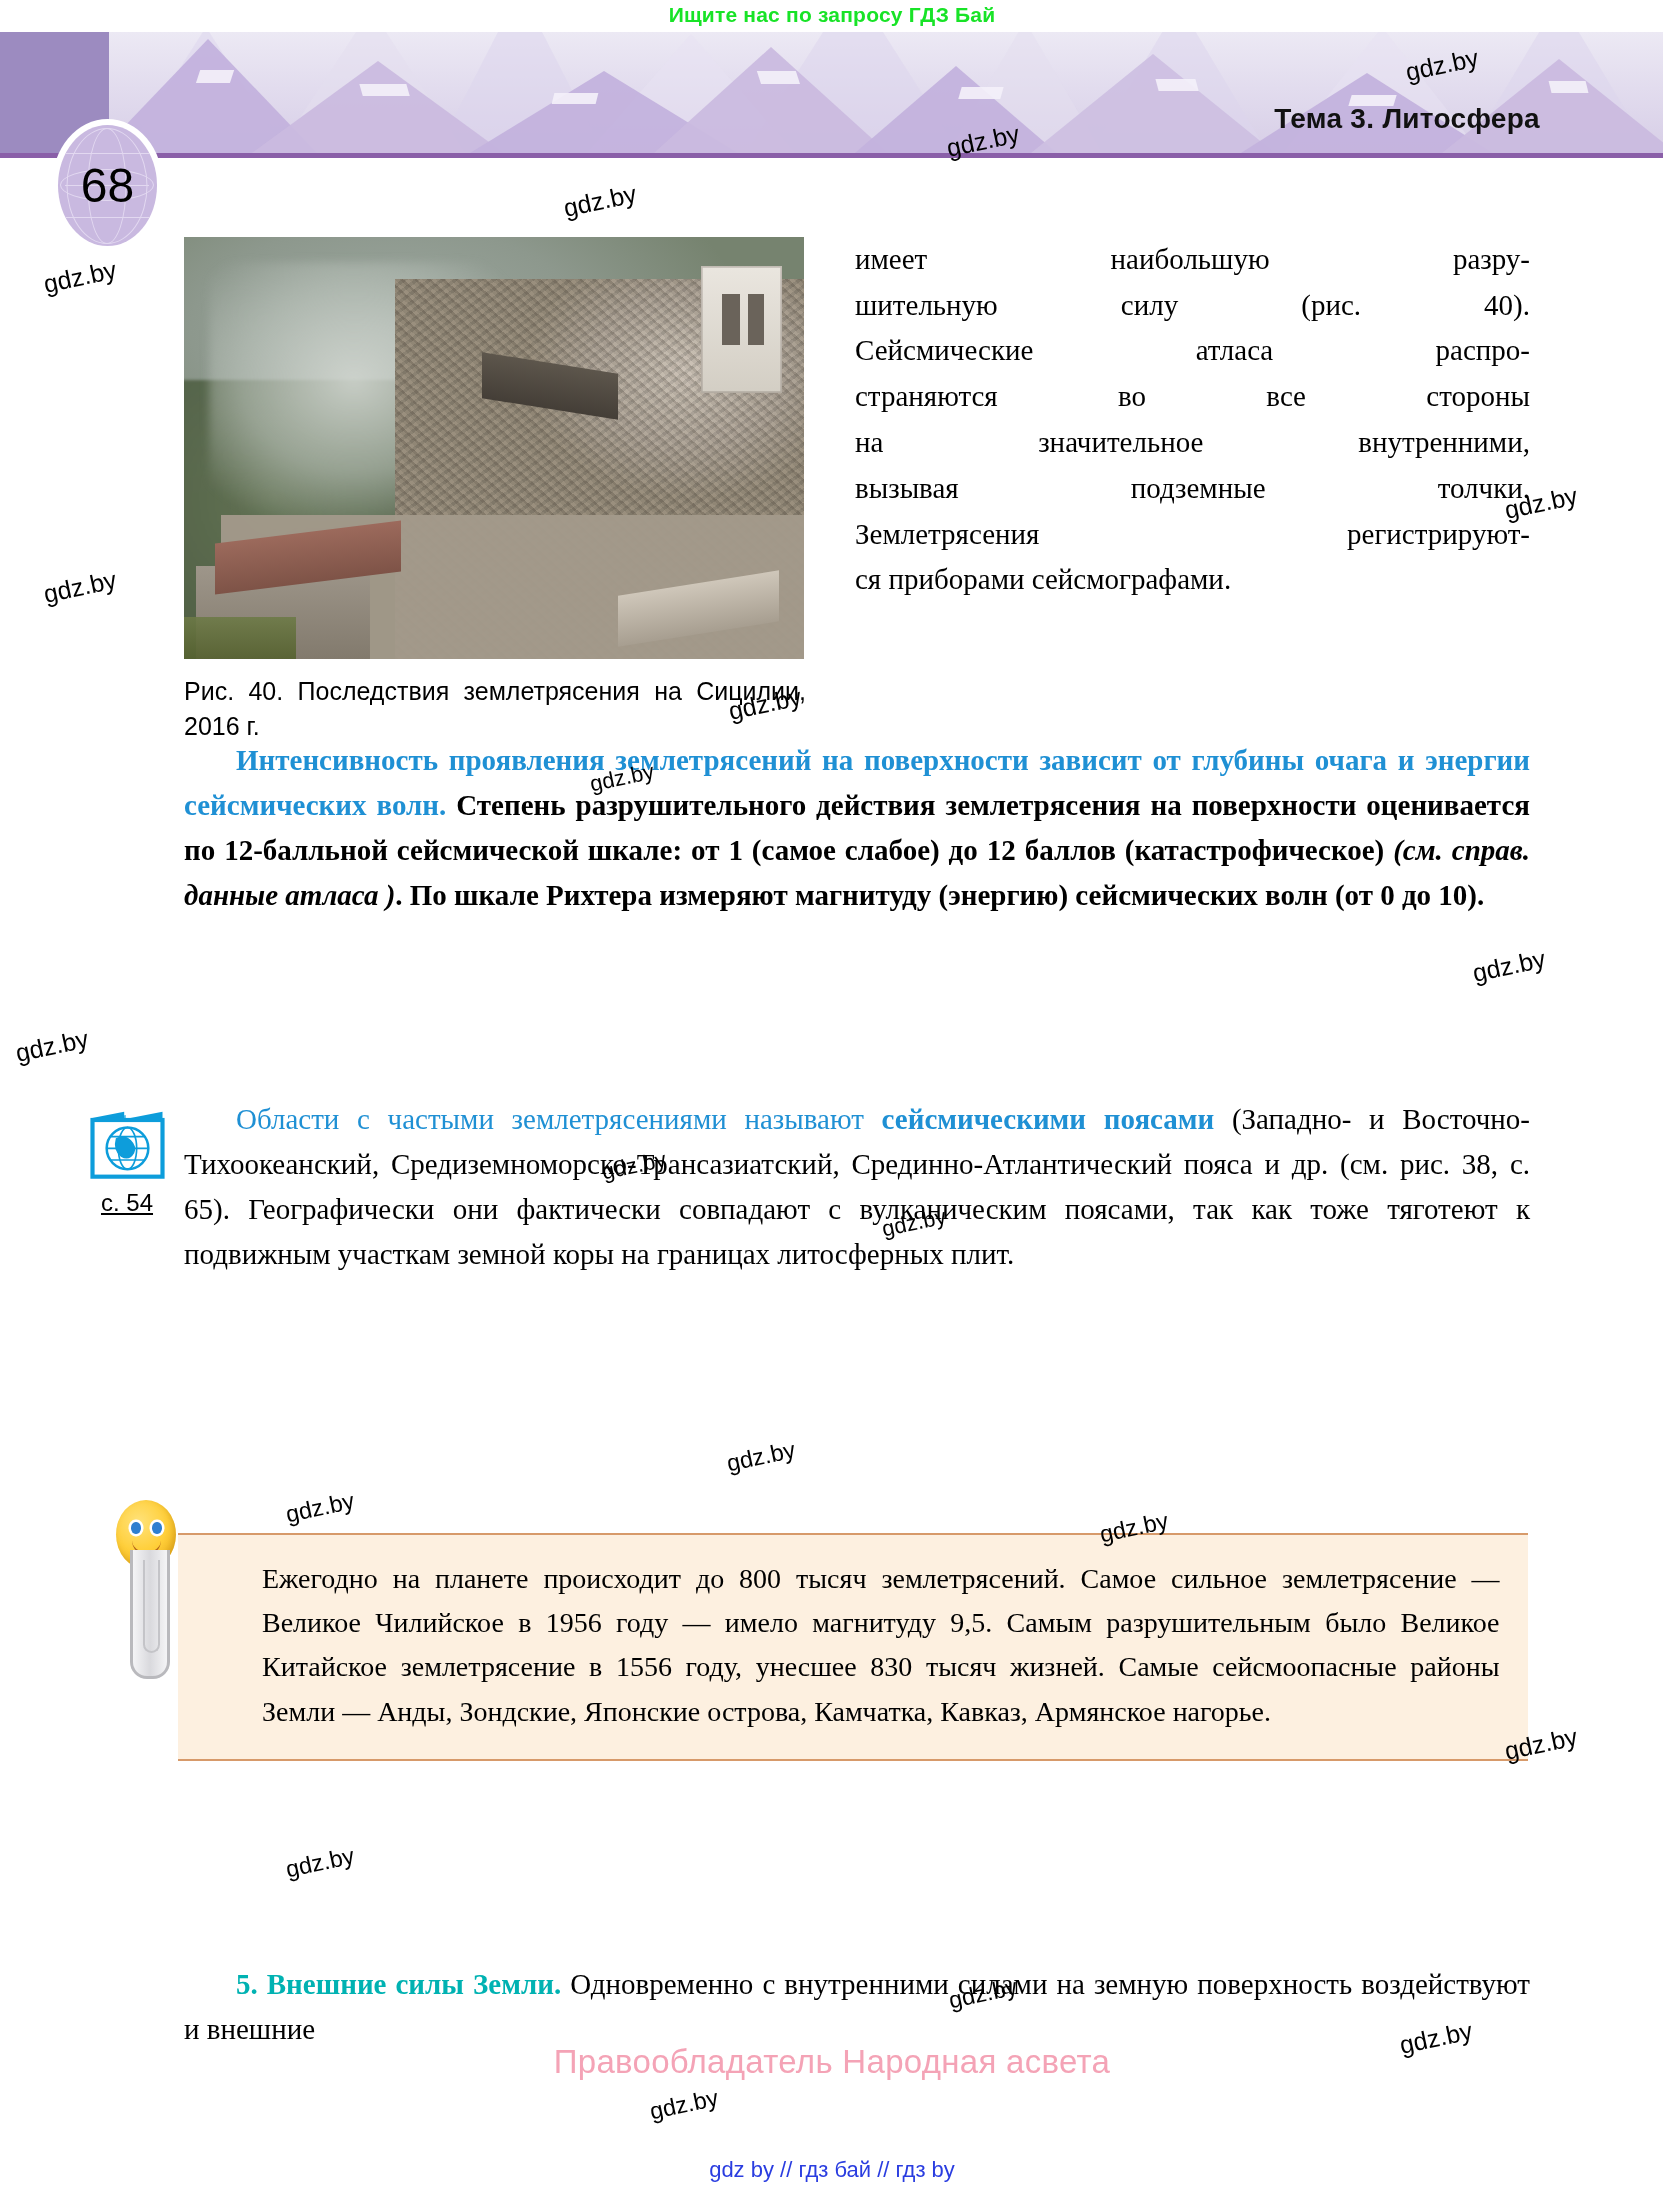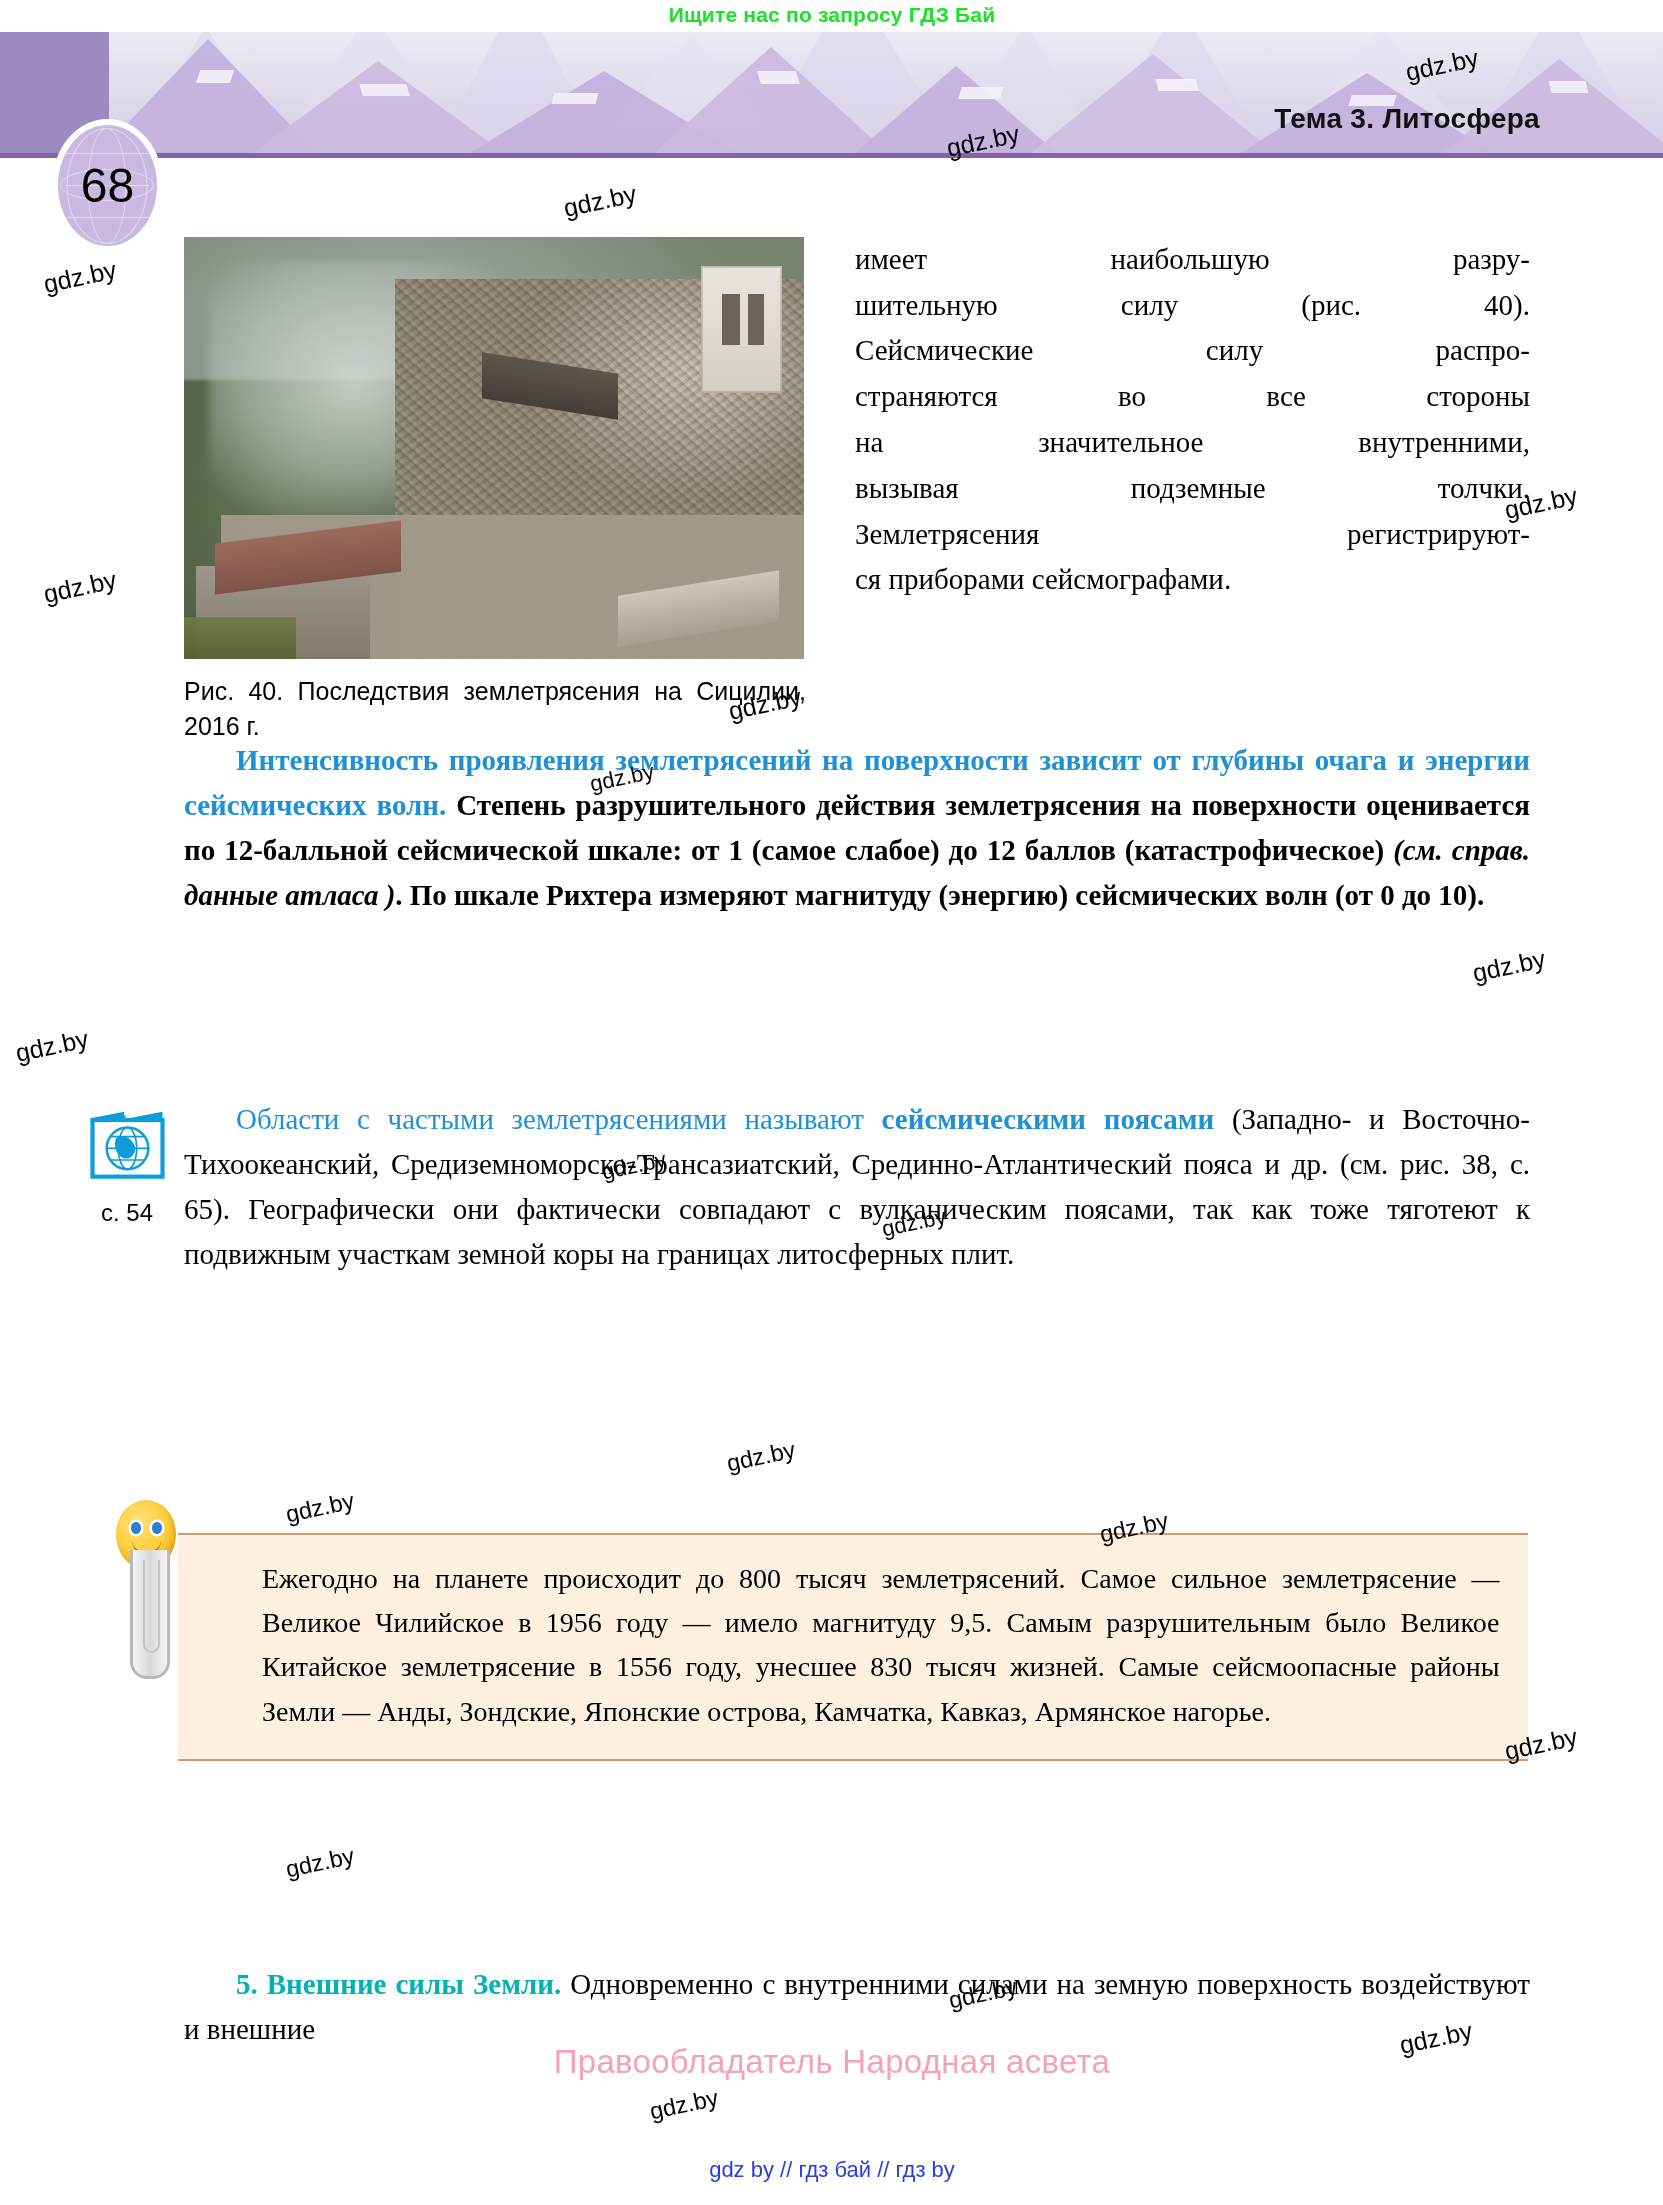--- a/index.html
+++ b/index.html
@@ -326,24 +326,24 @@
 
   
   .atlas-ref {
     position: absolute;
     left: 64px;
     top: 880px;
     width: 126px;
     text-align: center;
   }
   .atlas-ref .cap {
-    margin-top: 10px;
     font-family: "Liberation Sans", "DejaVu Sans", sans-serif;
     font-size: 24px;
     color: #000;
+    text-decoration: underline;
   }
 
   
   .infobox {
     position: absolute;
     left: 178px;
     top: 1533px;
     width: 1350px;
     box-sizing: border-box;
     background: #fdf0e0;
@@ -504,21 +504,21 @@
       <div class="ph-roof-red"></div>
       <div class="ph-roof-b"></div>
       <div class="ph-grass"></div>
     </div>
     <figcaption class="figure-caption">Рис. 40. Последствия землетрясения на Сицилии, 2016 г.</figcaption>
   </figure>
 
   <div class="intro-col">
     <div>имеет наибольшую разру-</div>
     <div>шительную силу (рис. 40).</div>
-    <div>Сейсмические силу распро-</div>
+    <div>Сейсмические атласа распро-</div>
     <div>страняются во все стороны</div>
     <div>на значительное внутренними,</div>
     <div>вызывая подземные толчки.</div>
     <div>Землетрясения регистрируют-</div>
     <div class="lastline">ся приборами сейсмографами.</div>
   </div>
 
   <div class="atlas-ref">
     <svg width="91" height="80" viewBox="0 0 108 96">
       <path d="M10 16 L50 8 L50 16 Z" fill="#0d9ddb"></path>

